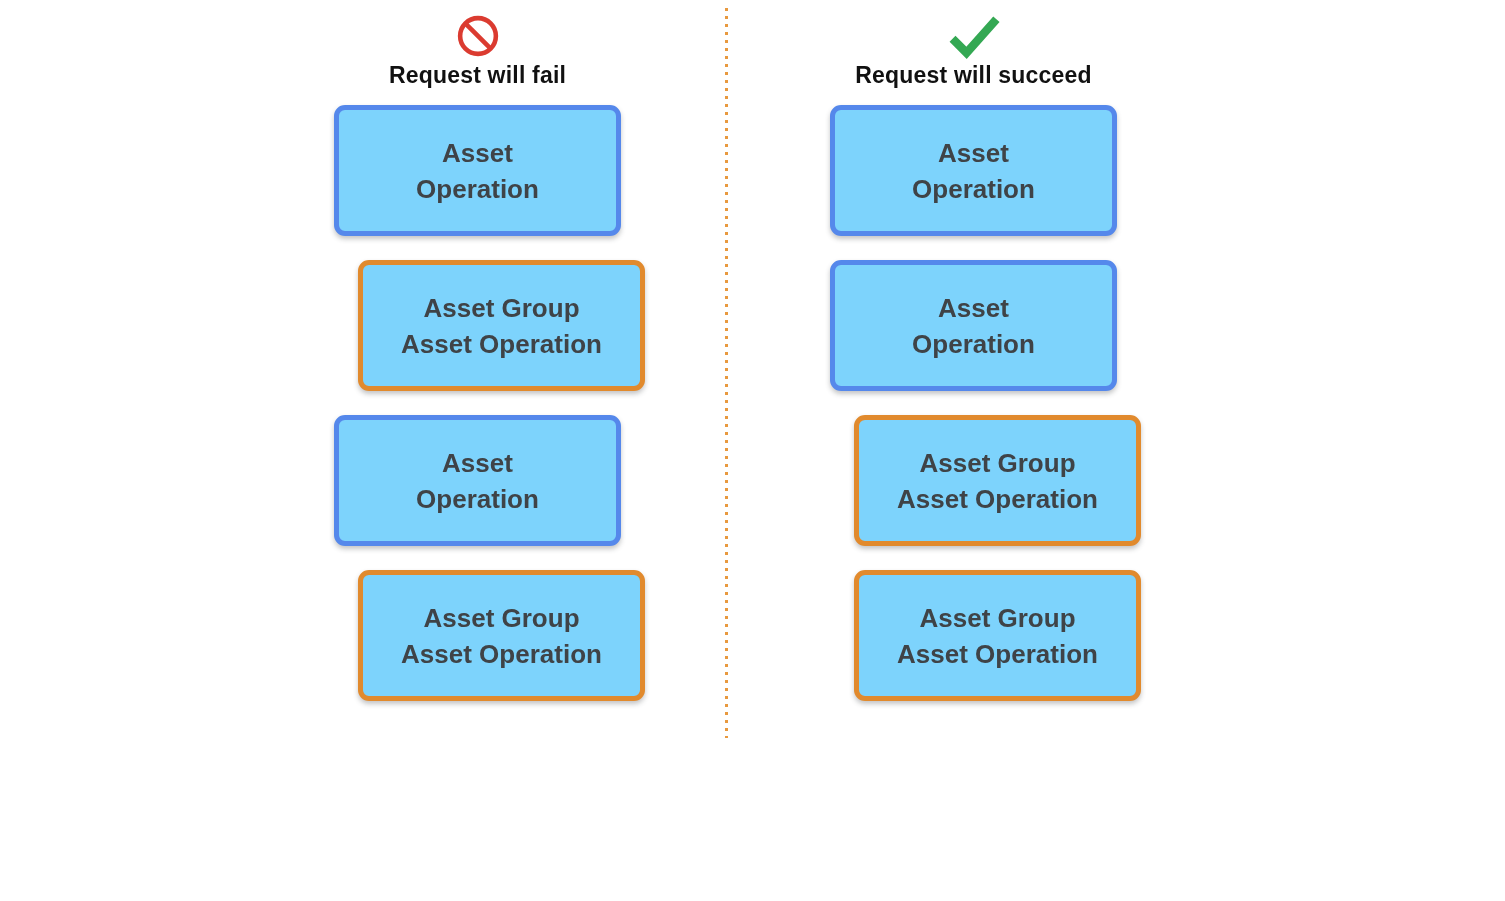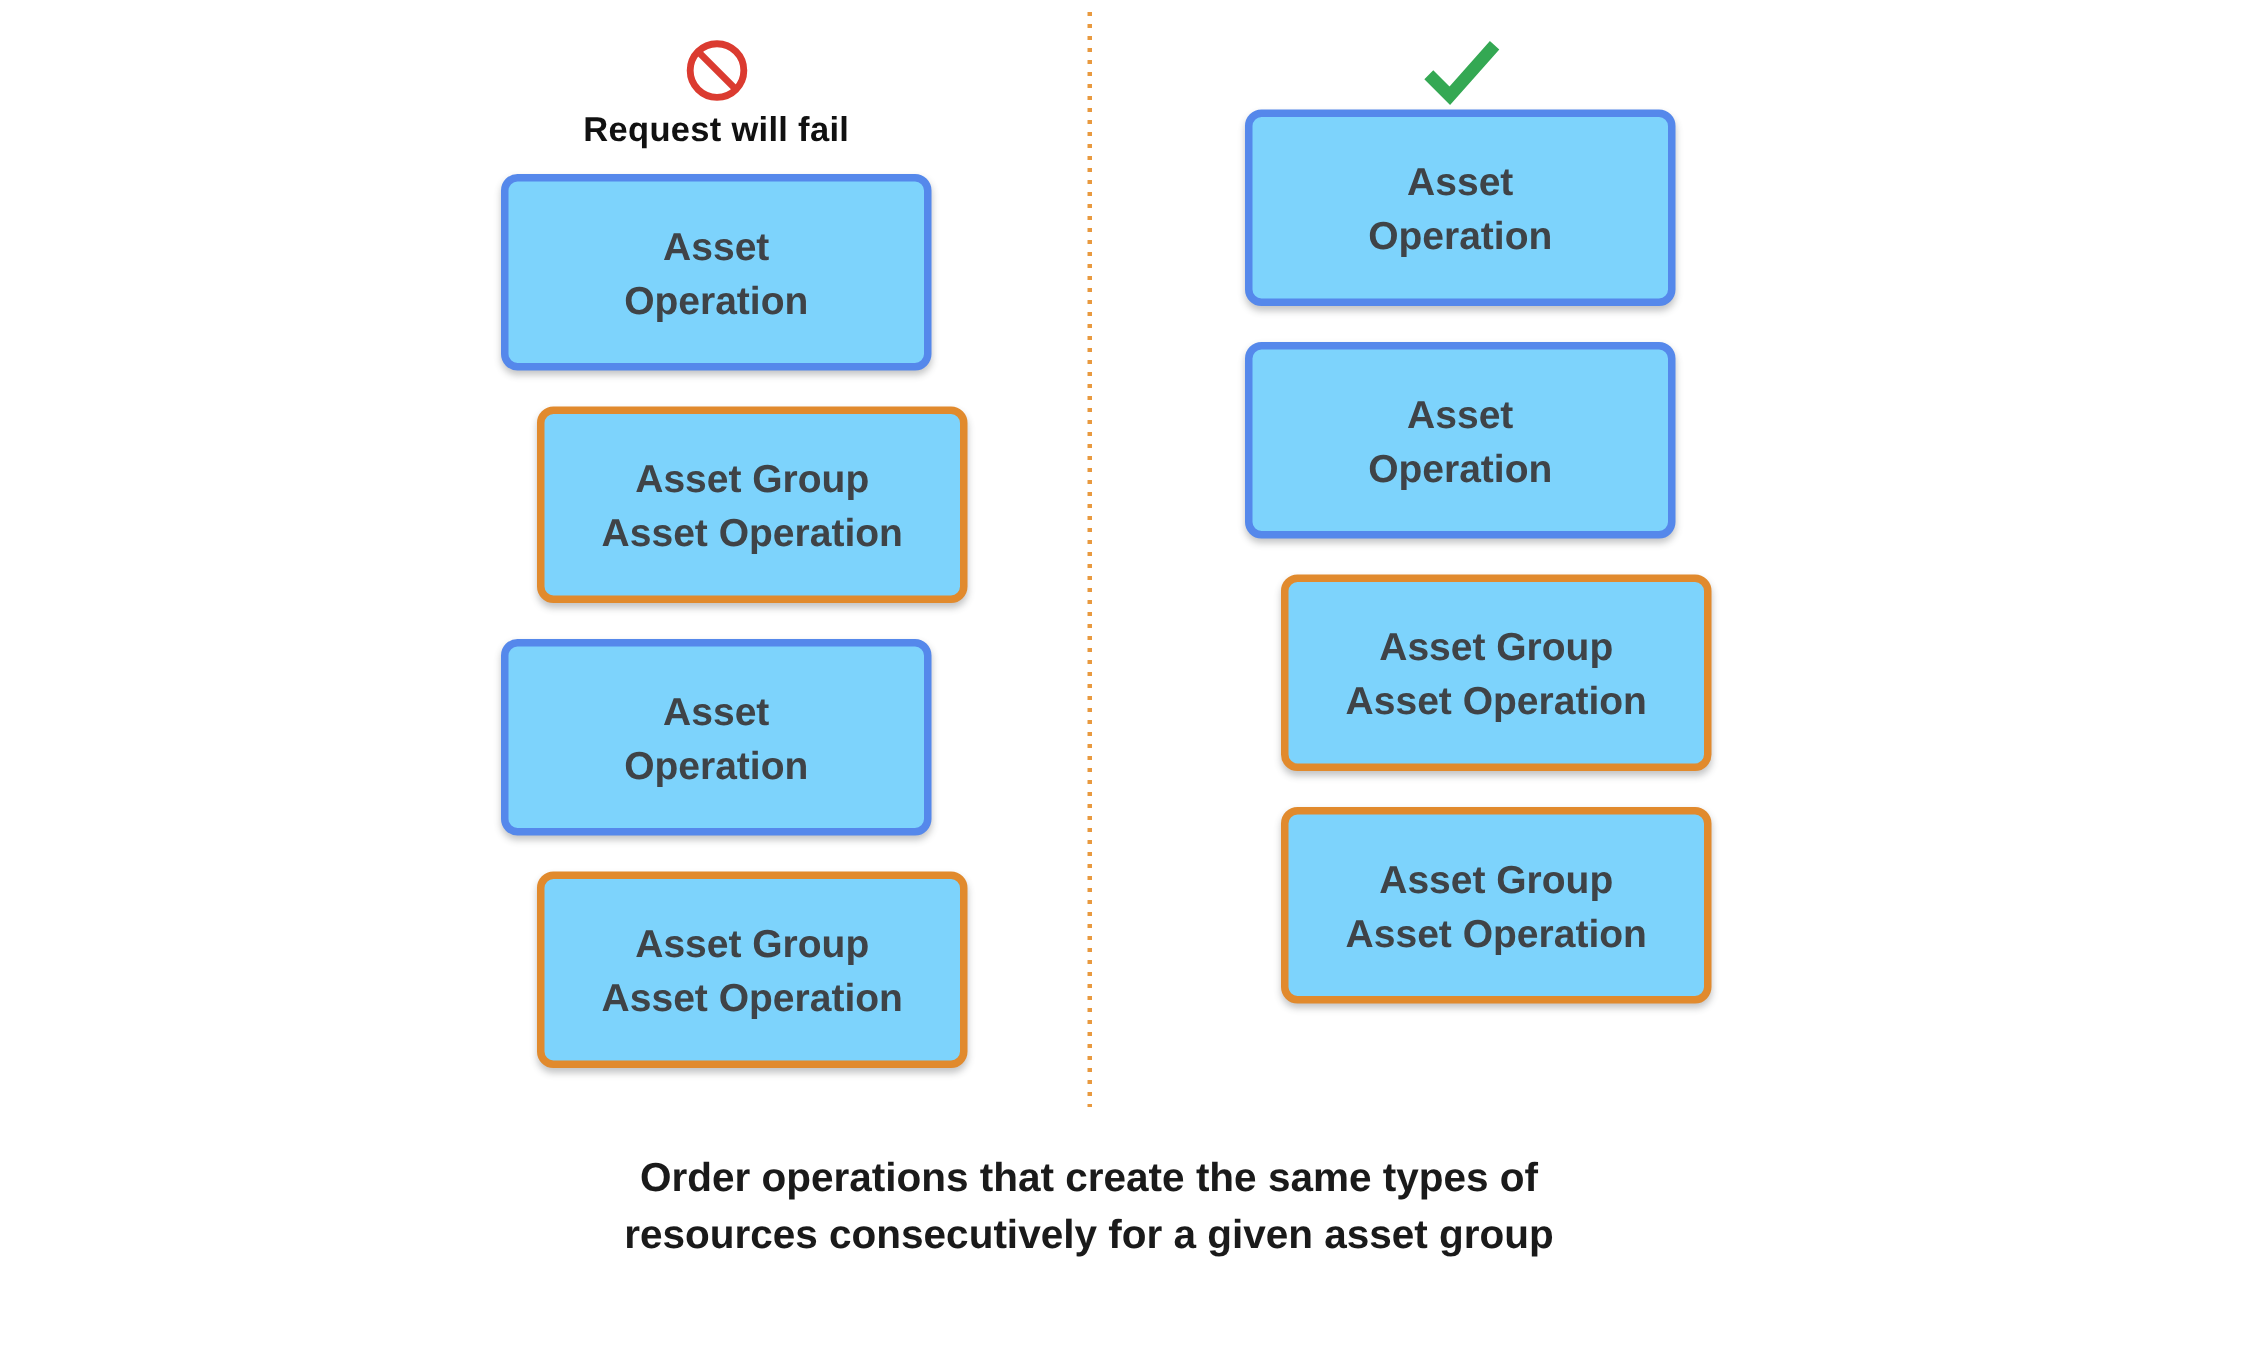--- a/index.html
+++ b/index.html
@@ -6,21 +6,21 @@
   .canvas {
     position: relative;
     width: 1505px;
     height: 901px;
     background: #ffffff;
     font-family: "Liberation Sans", sans-serif;
     overflow: hidden;
   }
   .column {
     position: absolute;
-    top: 23px;
+    top: 12px;
     width: 287px;
     display: flex;
     flex-direction: column;
     align-items: center;
   }
   .column-fail { left: 334px; }
   .column-succeed { left: 830px; }
   .col-icon {
     height: 48px;
     display: flex;
@@ -116,37 +116,34 @@
   </div>
 
   <div class="divider"></div>
 
   <div class="column column-succeed">
     <div class="col-icon">
       <svg width="56" height="48" viewBox="0 0 60 50" aria-hidden="true">
         <polyline points="7,28 22,43 54,7" fill="none" stroke="#34A853" stroke-width="9" stroke-linecap="butt" stroke-linejoin="miter"></polyline>
       </svg>
     </div>
+    <div class="col-title">Request will succeed</div>
 
     <div class="box blue">
       <span>Asset</span>
       <span>Operation</span>
     </div>
     <div class="box blue">
       <span>Asset</span>
       <span>Operation</span>
     </div>
     <div class="box orange">
       <span>Asset Group</span>
       <span>Asset Operation</span>
     </div>
     <div class="box orange">
       <span>Asset Group</span>
       <span>Asset Operation</span>
     </div>
   </div>
 
-  <div class="caption">
-    <div>Order operations that create the same types of</div>
-    <div>resources consecutively for a given asset group</div>
-  </div>
 
 </div>
 
 </body></html>

